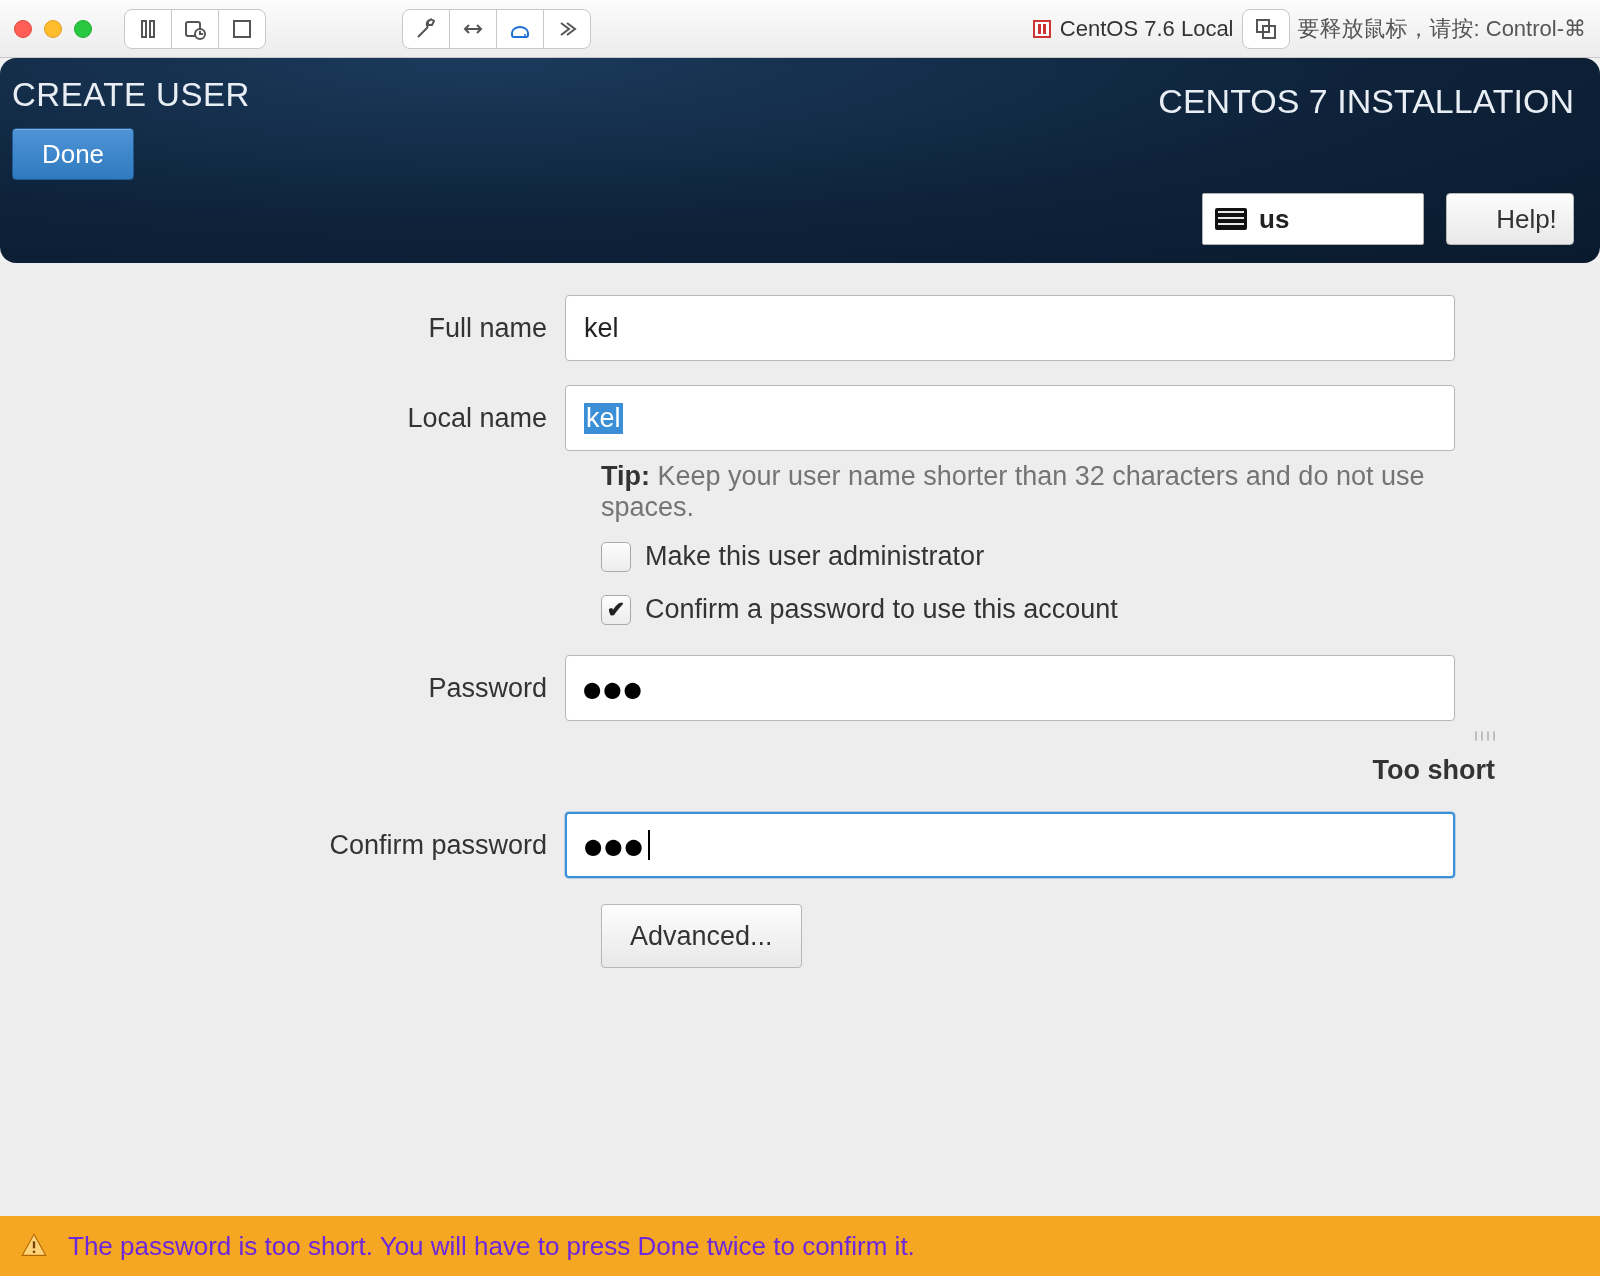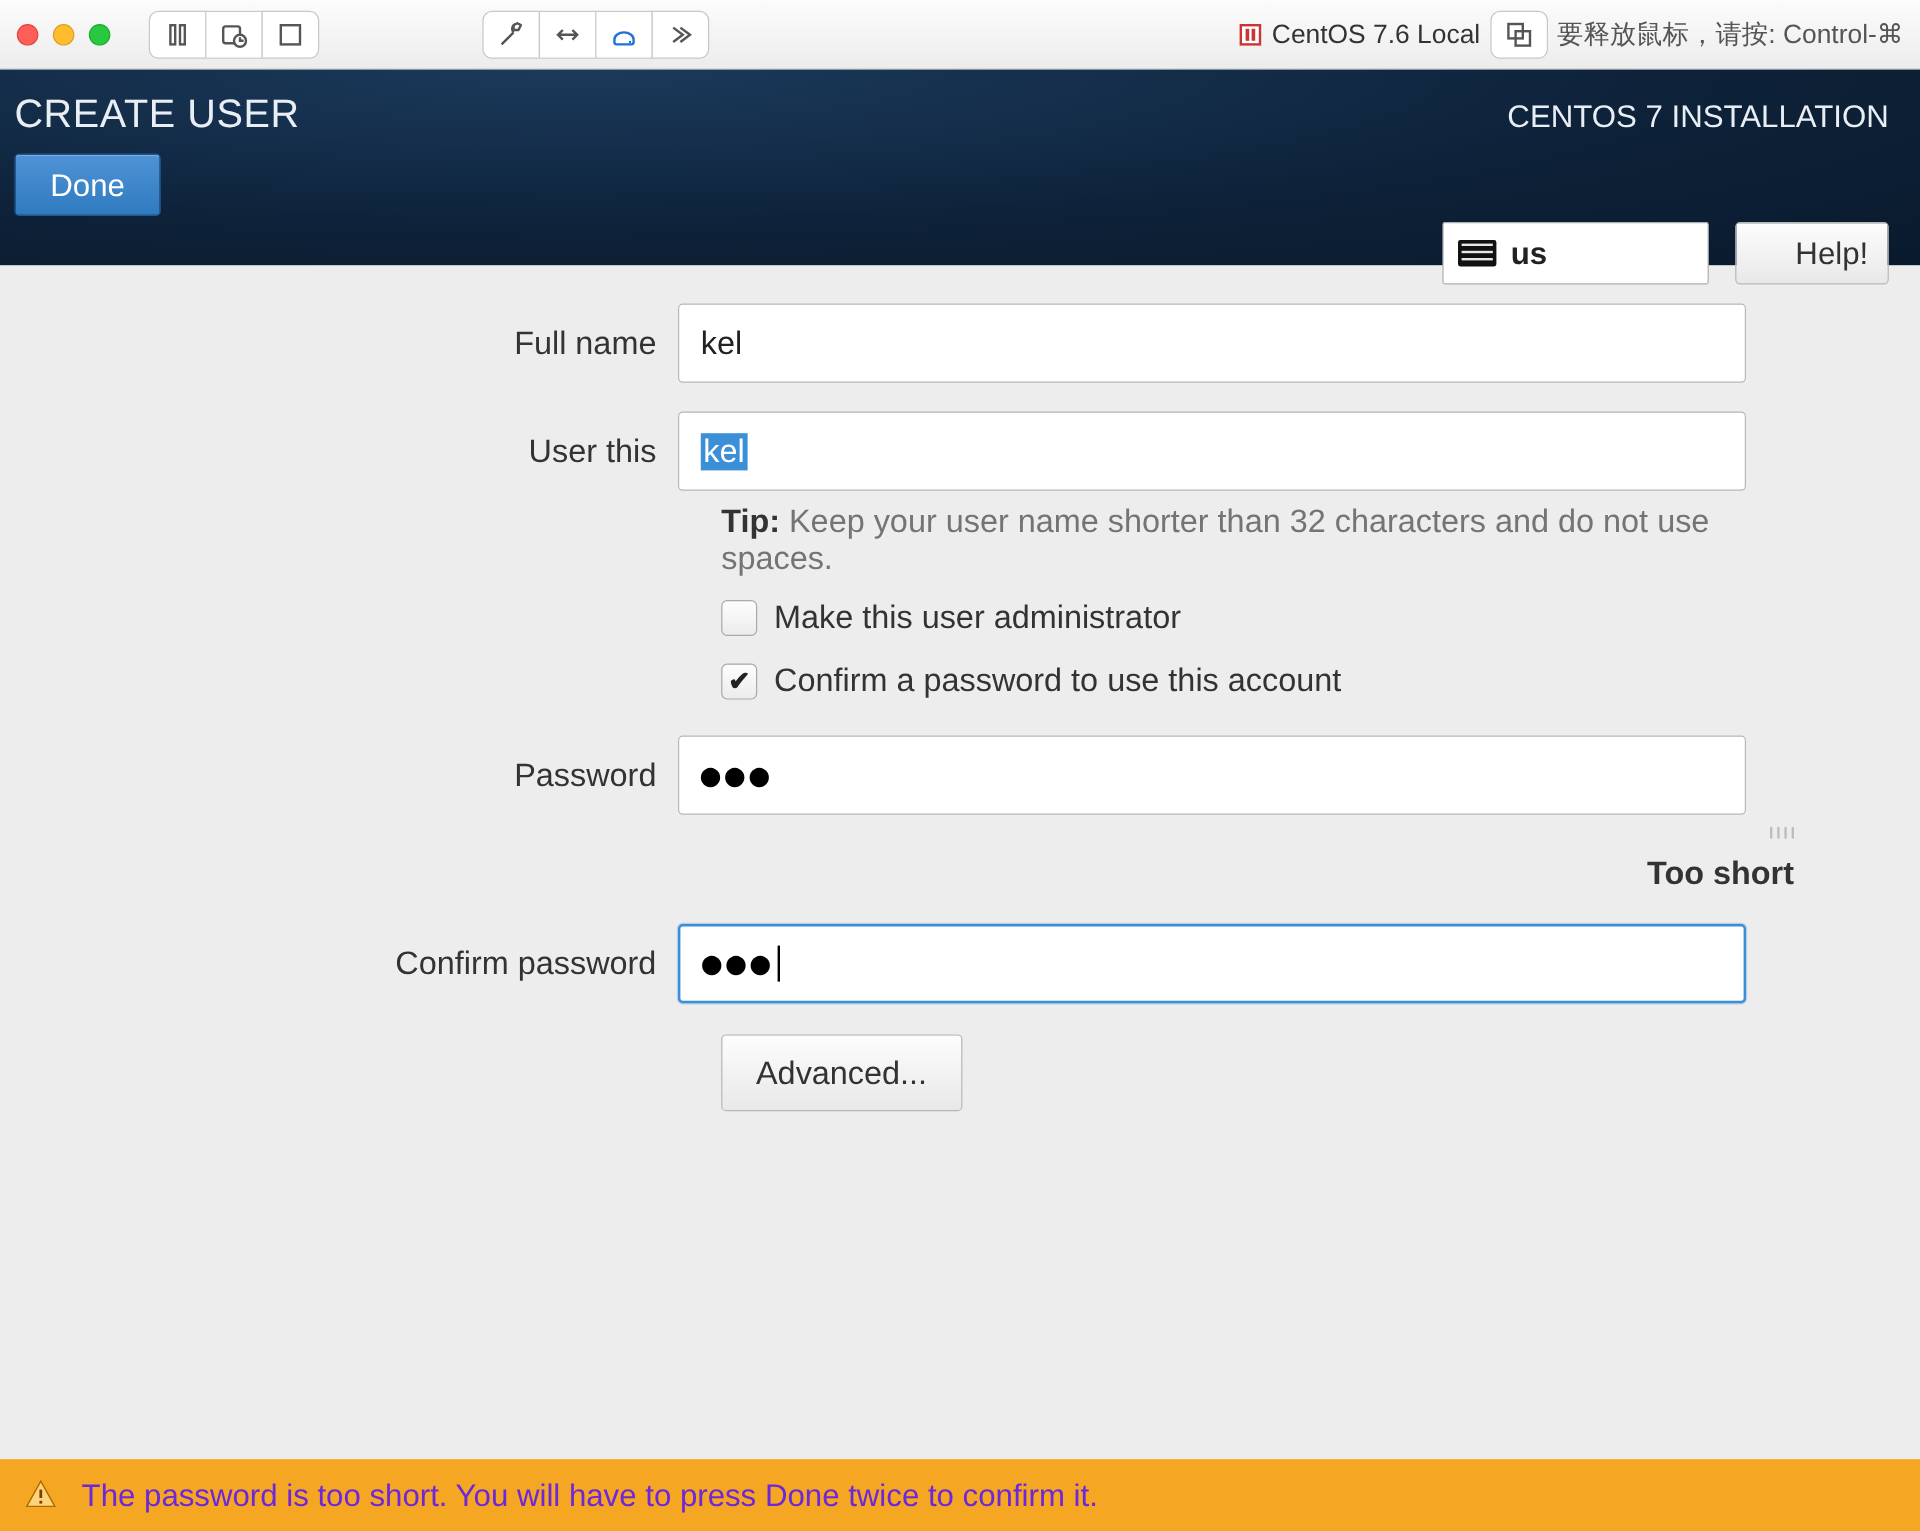--- a/index.html
+++ b/index.html
@@ -34,40 +34,41 @@
   .mac-btngroup .mac-btn:first-child { border-radius: 8px 0 0 8px; margin-left: 0; }
   .mac-btngroup .mac-btn:last-child { border-radius: 0 8px 8px 0; }
   .mac-spacer-small { width: 120px; }
   .mac-title { display: flex; align-items: center; gap: 8px; font-weight: 500; }
   .parallels-icon { width: 20px; height: 20px; display:inline-block; }
   .mac-right { margin-left: auto; display: flex; align-items: center; gap: 8px; }
   .mac-hint { color: #555; font-size: 22px; }
 
   
   .anaconda-header {
-    height: 163px;
+    height: 205px;
     background: radial-gradient(ellipse at 30% 0%, #1b3a5c 0%, #0d2138 60%, #0a1a2d 100%);
     color: #fff;
     display: flex;
     padding: 18px 26px 0 12px;
     position: relative;
+    border-radius: 16px;
   }
   .hdr-left { display: flex; flex-direction: column; gap: 14px; }
   .hdr-title { font-size: 33px; font-weight: 400; letter-spacing: 0.5px; color: #e8eef4; }
   .done-btn {
     width: 122px; height: 52px;
     background: linear-gradient(#4f93d6, #2f7abf);
     border: 1px solid #1f5a94;
     color: #fff; font-size: 26px;
     border-radius: 4px;
     cursor: pointer;
     box-shadow: inset 0 1px 0 rgba(255,255,255,0.25);
   }
   .hdr-right { margin-left: auto; display: flex; flex-direction: column; align-items: flex-end; gap: 24px; padding-top: 6px; }
-  .install-title { font-size: 26px; font-weight: 400; color: #e8eef4; margin-left: 44px; }
+  .install-title { font-size: 34px; font-weight: 400; color: #e8eef4; margin-left: 44px; }
   .hdr-controls { display: flex; gap: 22px; align-items: center; margin-top: 48px; }
   .kbd-box {
     width: 222px; height: 52px; background: #fff; border: 1px solid #b0b0b0;
     display: flex; align-items: center; gap: 12px; padding: 0 12px;
     color: #222; font-size: 26px; font-weight: bold; border-radius: 2px;
   }
   .kbd-icon { width: 32px; height: 22px; background:#111; border-radius:2px; position:relative; }
   .kbd-icon::after { content:""; position:absolute; inset:3px; background:
     linear-gradient(#fff,#fff) 0 0/100% 2px no-repeat,
     linear-gradient(#fff,#fff) 0 6px/100% 2px no-repeat,
@@ -234,21 +235,21 @@
   <div class="form">
 
     <div class="row">
       <div class="lbl">Full name</div>
       <div class="field">
         <input class="text-input" value="kel" style="">
       </div>
     </div>
 
     <div class="row" style="margin-bottom:10px">
-      <div class="lbl">User this</div>
+      <div class="lbl">Local name</div>
       <div class="field">
         <div class="faux-input">
           <span class="sel">kel</span>
         </div>
       </div>
     </div>
 
     <div class="tip">
       <b>Tip:</b><span> Keep your user name shorter than 32 characters and do not use spaces.</span>
     </div>

